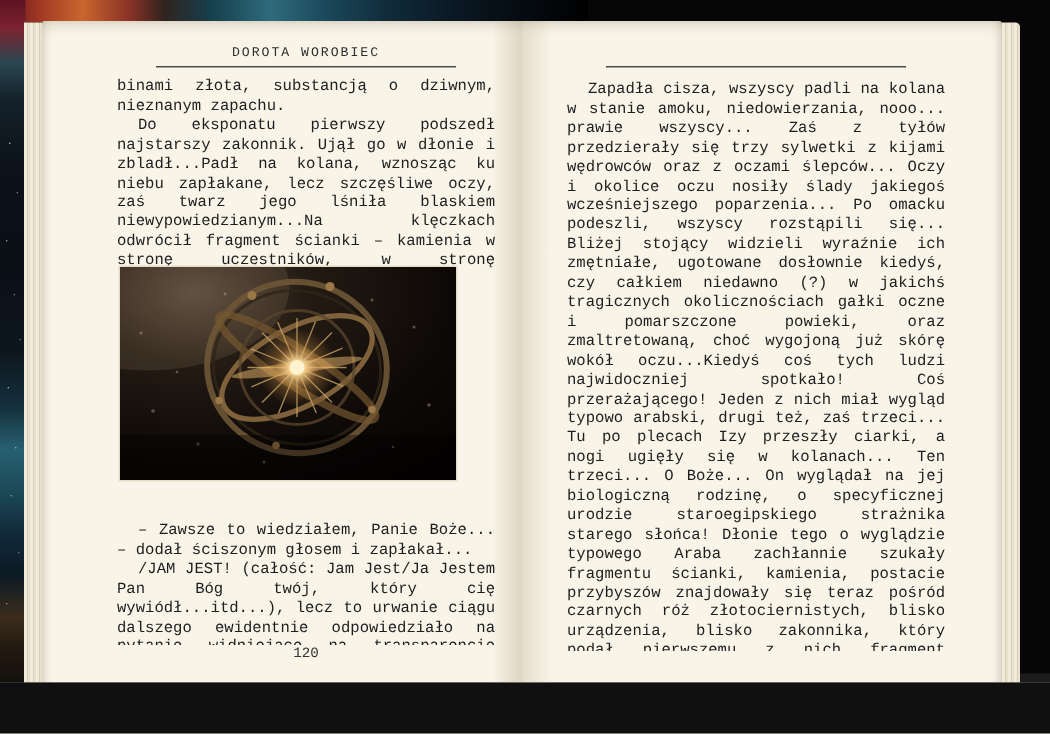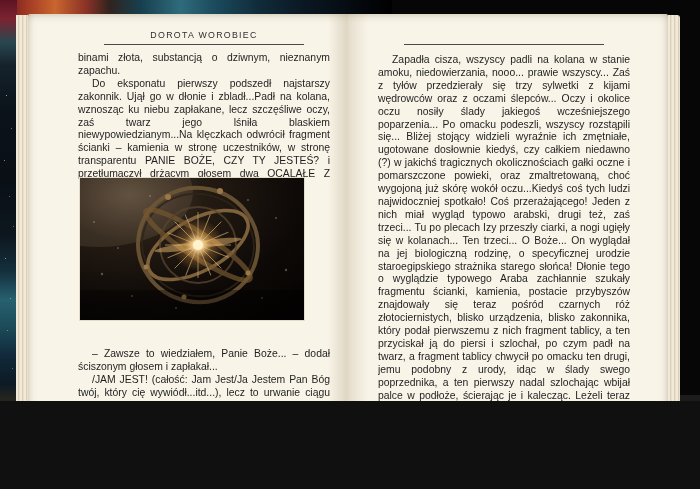--- a/index.html
+++ b/index.html
@@ -1,17 +1,17 @@
 <!DOCTYPE html>
 <html lang="pl"><head>
 <meta charset="utf-8">
 <style>
   html,body{margin:0;padding:0;background:#101010;}
-  .scene{position:relative;width:700px;height:401px;background:#e5e5e5;overflow:hidden;
-         font-family:Liberation Sans, sans-serif;}
+  .scene{position:relative;width:700px;height:455px;background:#e5e5e5;overflow:hidden;
+         font-family:Liberation Mono, monospace;}
   
   .cover-base{position:absolute;inset:0;background:#060606;}
   .cover-bottom-strip{position:absolute;left:0;bottom:0;width:100%;height:6px;background:#1c1c1c;}
   .nebula-top{position:absolute;left:0;top:0;width:392px;height:15px;
     background:linear-gradient(90deg,#5d1322 0%,#a33a24 7%,#c9652e 14%,#8a3226 22%,#30231f 28%,
       #16404e 36%,#2f6b7c 46%,#1b4a5c 55%,#102b3a 66%,#0a1722 78%,#04080c 92%,#000 100%);}
   .nebula-left{position:absolute;left:0;top:0;width:17px;height:468px;
     background:linear-gradient(180deg,#5d1322 0%,#7c2330 4%,#294750 9%,#15222c 14%,#0b1219 24%,
       #0a0f16 38%,#0d161e 50%,#14303c 58%,#276070 64%,#1c4a58 70%,#11293a 76%,#0c1a24 82%,
       #3c2d1c 88%,#241a10 92%,#0a0a0a 100%);}
@@ -149,20 +149,21 @@
         </g>
         <rect x="0" y="112" width="224" height="30" fill="#000" opacity="0.35"></rect>
       </svg>
     </div>
 
     <div class="body-text block-b">
       <p>– Zawsze to wiedziałem, Panie Boże... – dodał ściszonym głosem i zapłakał...</p>
       <p>/JAM JEST! (całość: Jam Jest/Ja Jestem Pan Bóg twój, który cię wywiódł...itd...), lecz to urwanie ciągu dalszego ewidentnie odpowiedziało na pytanie widniejące na transparencie dziwnej pielgrzymki!</p>
     </div>
 
+    <div class="pagenum l">120</div>
   </div>
 
   <div class="page-col right">
     <div class="head-rule"></div>
 
     <div class="body-text block-full">
       <p>Zapadła cisza, wszyscy padli na kolana w stanie amoku, niedowierzania, nooo... prawie wszyscy... Zaś z tyłów przedzierały się trzy sylwetki z kijami wędrowców oraz z oczami ślepców... Oczy i okolice oczu nosiły ślady jakiegoś wcześniejszego poparzenia... Po omacku podeszli, wszyscy rozstąpili się... Bliżej stojący widzieli wyraźnie ich zmętniałe, ugotowane dosłownie kiedyś, czy całkiem niedawno (?) w jakichś tragicznych okolicznościach gałki oczne i pomarszczone powieki, oraz zmaltretowaną, choć wygojoną już skórę wokół oczu...Kiedyś coś tych ludzi najwidoczniej spotkało! Coś przerażającego! Jeden z nich miał wygląd typowo arabski, drugi też, zaś trzeci... Tu po plecach Izy przeszły ciarki, a nogi ugięły się w kolanach... Ten trzeci... O Boże... On wyglądał na jej biologiczną rodzinę, o specyficznej urodzie staroegipskiego strażnika starego słońca! Dłonie tego o wyglądzie typowego Araba zachłannie szukały fragmentu ścianki, kamienia, postacie przybyszów znajdowały się teraz pośród czarnych róż złotociernistych, blisko urządzenia, blisko zakonnika, który podał pierwszemu z nich fragment tablicy, a ten przyciskał ją do piersi i szlochał, po czym padł na twarz, a fragment tablicy chwycił po omacku ten drugi, jemu podobny z urody, idąc w ślady swego poprzednika, a ten pierwszy nadal szlochając wbijał palce w podłoże, ścierając je i kalecząc. Leżeli teraz we dwójkę twarzami do ziemi dość długo, a z piersi wydobywał się rozdzierający lament... A gdy już podnieśli się na kolana z pozycji leżących, ich dłonie całe oklejone pozostawały w błocie, jakie zagarnęli bezwiednie z podłoża i zacisnęli w pięściach, błota, które powstało w zasięgu działania Astrolabium z ziemi i niebiańskich opadów i tymi dłońmi zakrywali i pocierali świadomie lub nie, swe oczy ślepców, oczy, lub to, co z nich zostało po zachłannej akcji z diade-</p>
     </div>
 
   </div>

